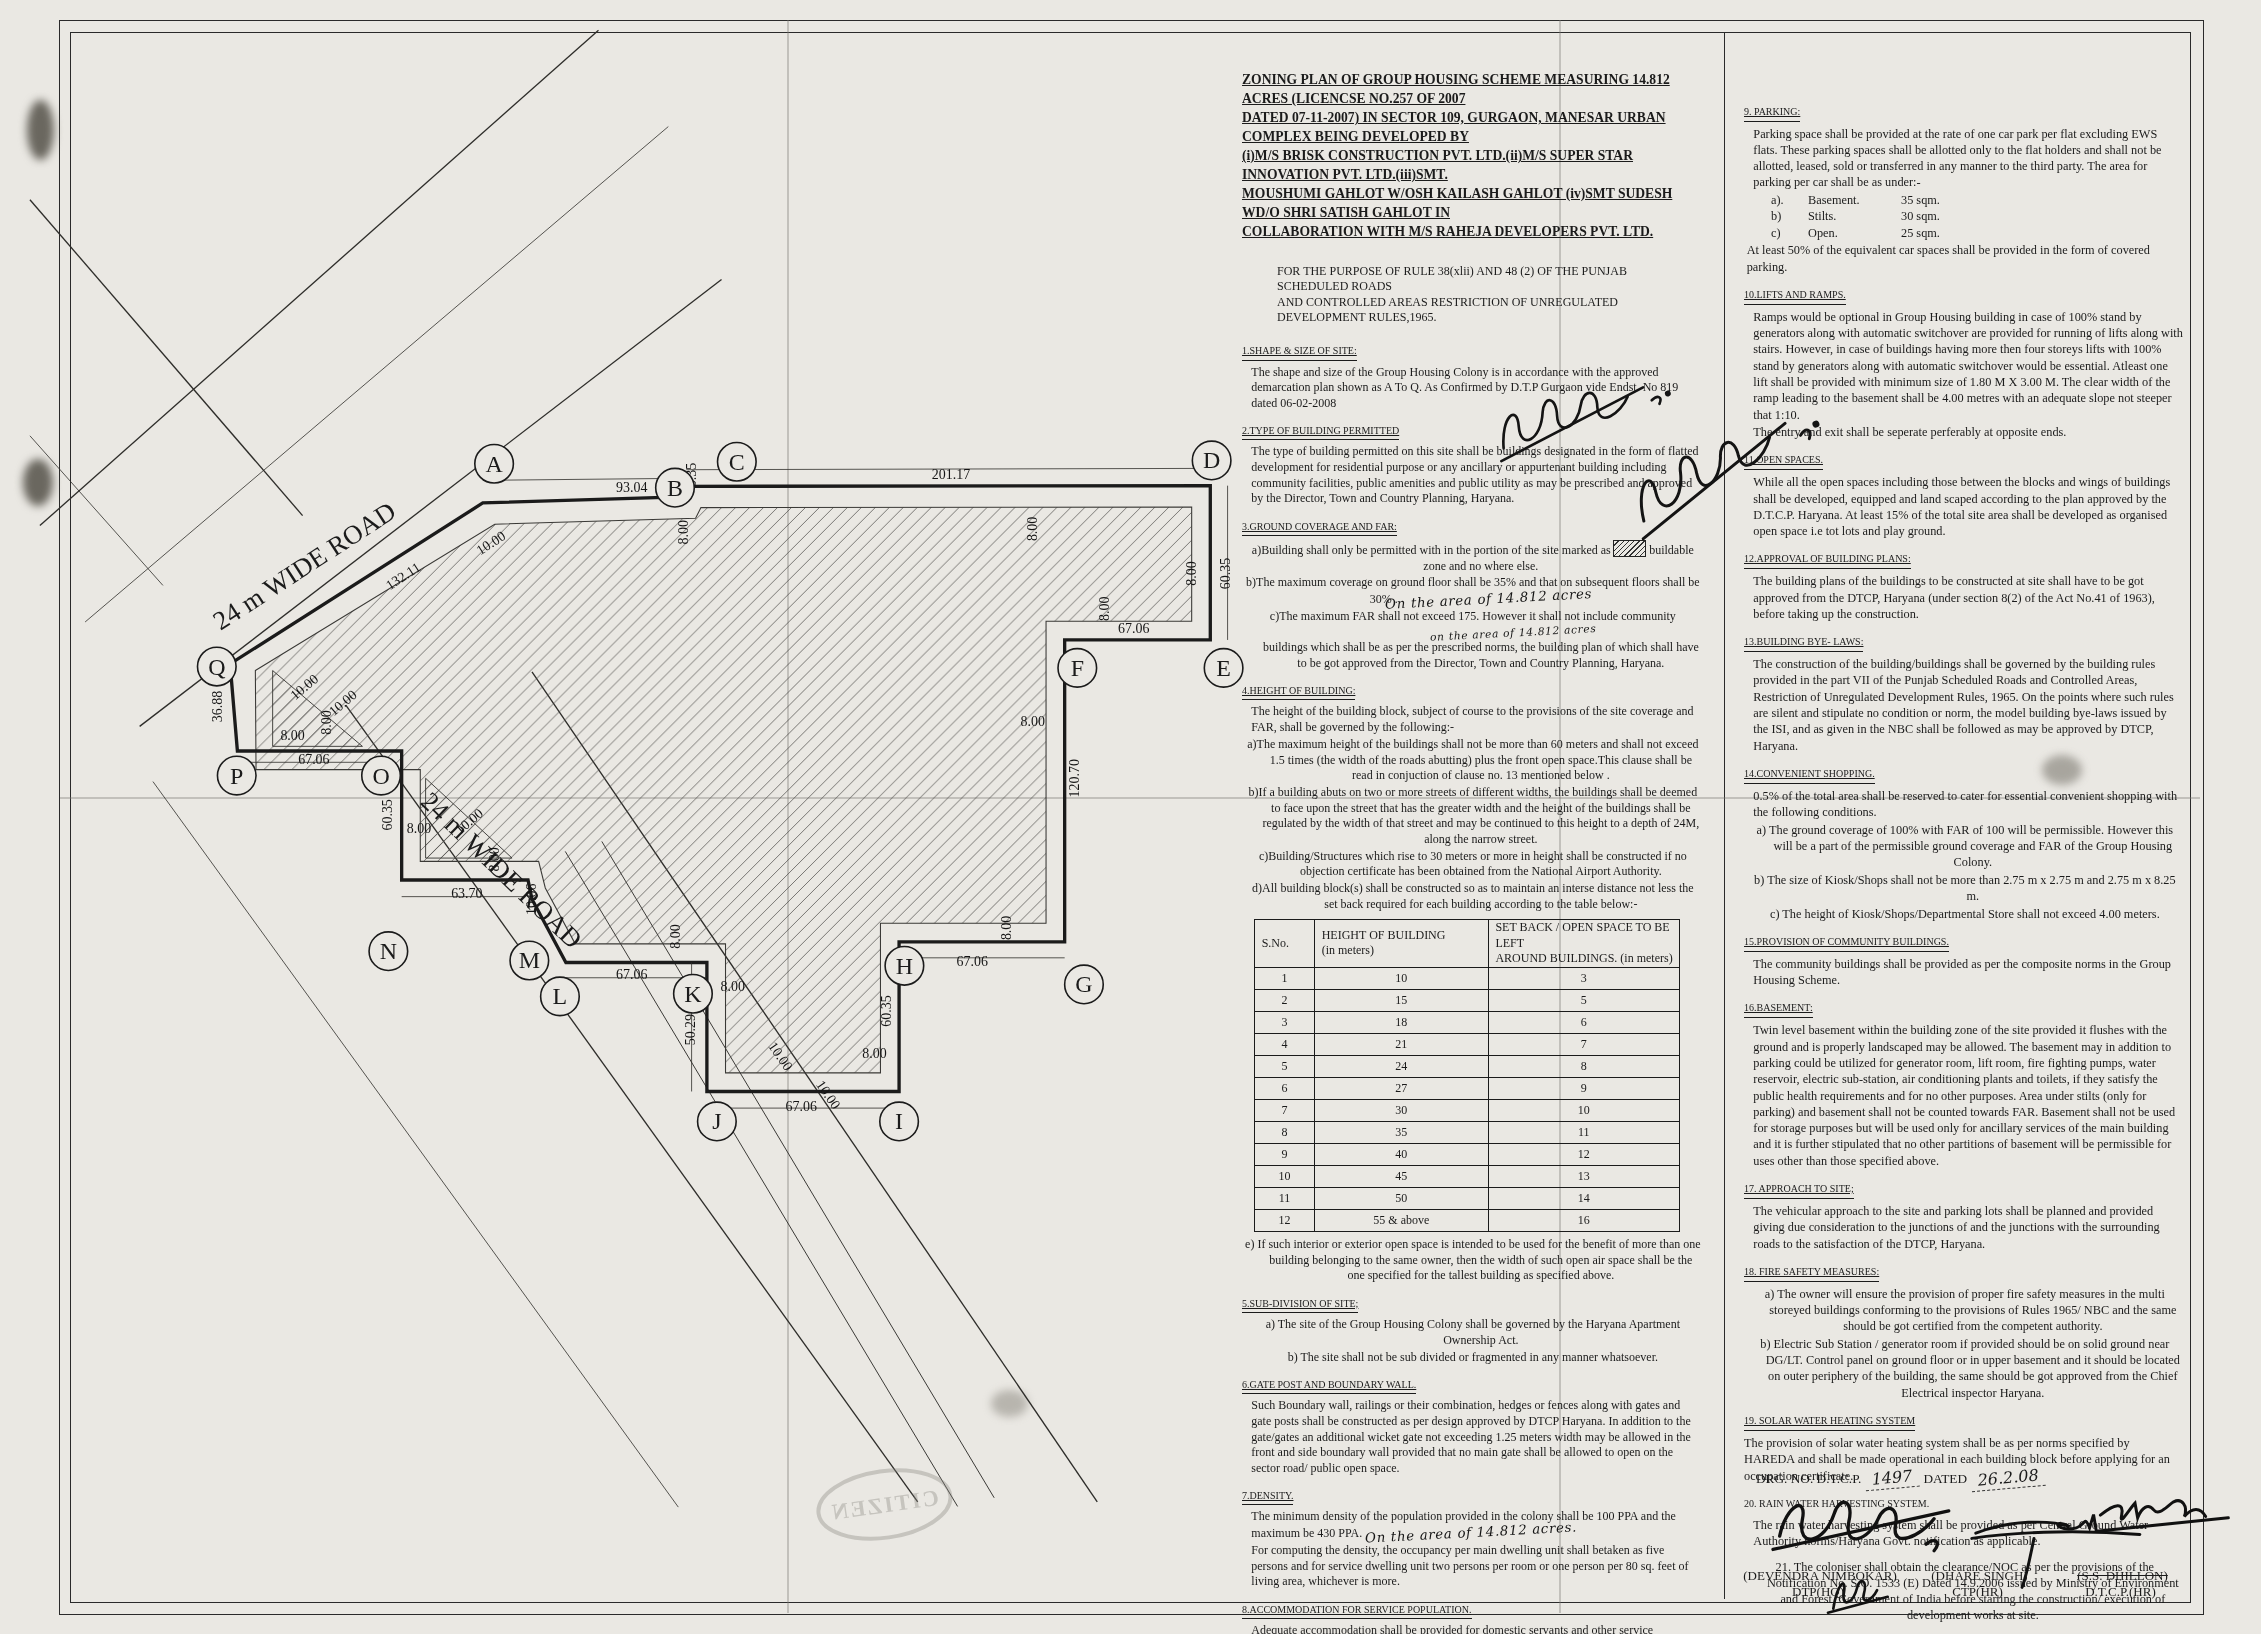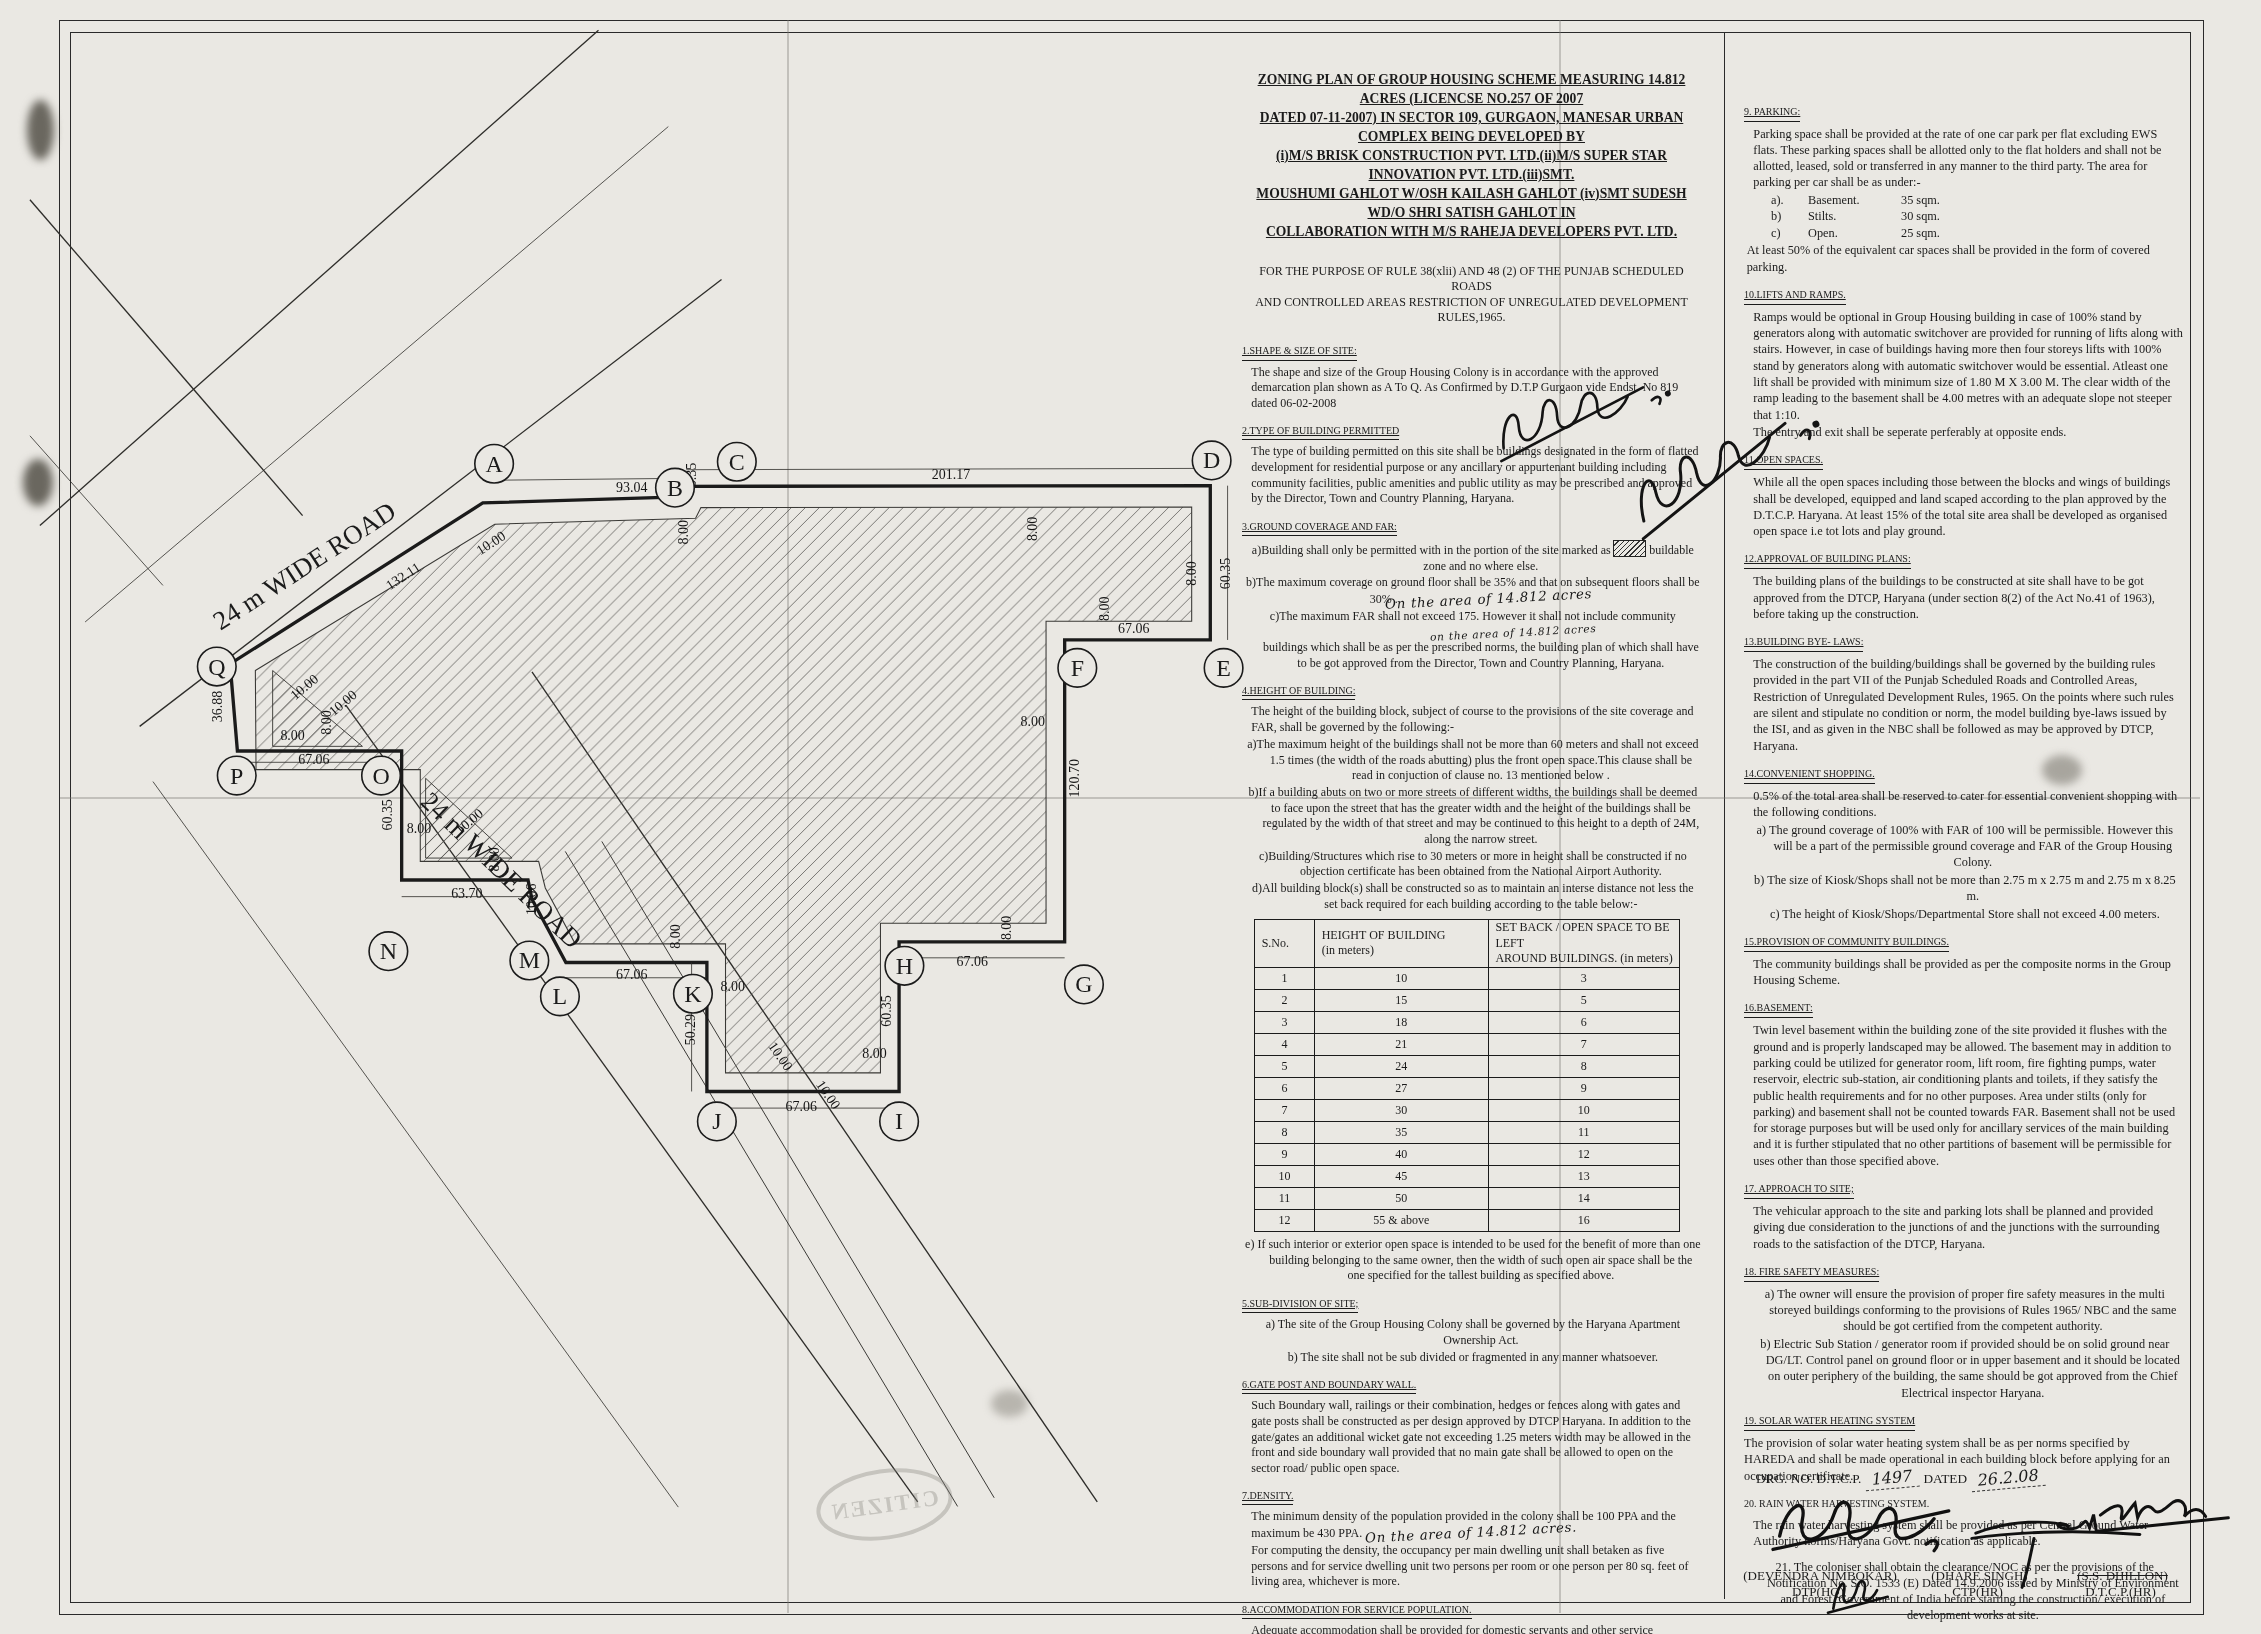--- a/index.html
+++ b/index.html
@@ -6,23 +6,23 @@
   .sheet{position:relative;width:2261px;height:1635px;background:#eae8e3;overflow:hidden;
          font-family:"Liberation Serif", serif;color:#1b1b1b;}
   .border-outer{position:absolute;left:59px;top:20px;width:2143px;height:1593px;border:1.7px solid #2a2a2a;}
   .border-inner{position:absolute;left:70px;top:32px;width:2119px;height:1569px;border:1.3px solid #2a2a2a;}
   .vdivider{position:absolute;left:1724px;top:33px;width:1.3px;height:1566px;background:#2a2a2a;}
   .crease{position:absolute;background:rgba(120,118,112,.35);}
   .smudge{position:absolute;border-radius:50%;filter:blur(4px);}
   
   .midcol{position:absolute;left:1242px;top:70px;width:459px;font-size:12px;line-height:15.6px;}
   .rightcol{position:absolute;left:1744px;top:93px;width:439px;font-size:12.3px;line-height:16.3px;}
-  .titleblock{font-weight:bold;font-size:13.6px;line-height:19px;margin-bottom:22.6px;text-align:center;}
+  .titleblock{font-weight:bold;font-size:13.6px;line-height:19px;margin-bottom:22.6px;}
   .titleblock div{text-decoration:underline;}
-  .intro{margin-bottom:6.7px;text-align:center;}
+  .intro{margin-left:35px;margin-bottom:6.7px;}
   .h{font-weight:normal;font-size:10px;margin:10.6px 0 4px 0;display:inline-block;
      text-decoration:underline;border-bottom:1px solid #1b1b1b;padding-bottom:0.7px;}
   .hwrap{margin:0;}
   .p{margin:0 0 1.3px 9.3px;}
   .li{margin:0 0 1.3px 2.7px;padding-left:16px;text-indent:-16px;text-align:center;}
   .hw{font-family:"DejaVu Serif",serif;font-style:italic;font-size:13.3px;display:inline-block;
       transform:rotate(-3deg);color:#151515;letter-spacing:0.7px;}
   .swatch{display:inline-block;width:31px;height:14.6px;vertical-align:-2.7px;border:1px solid #222;
       background:repeating-linear-gradient(135deg,rgba(0,0,0,0) 0 2.7px,#333 2.7px 3.7px);margin:0 2.7px;}
   

